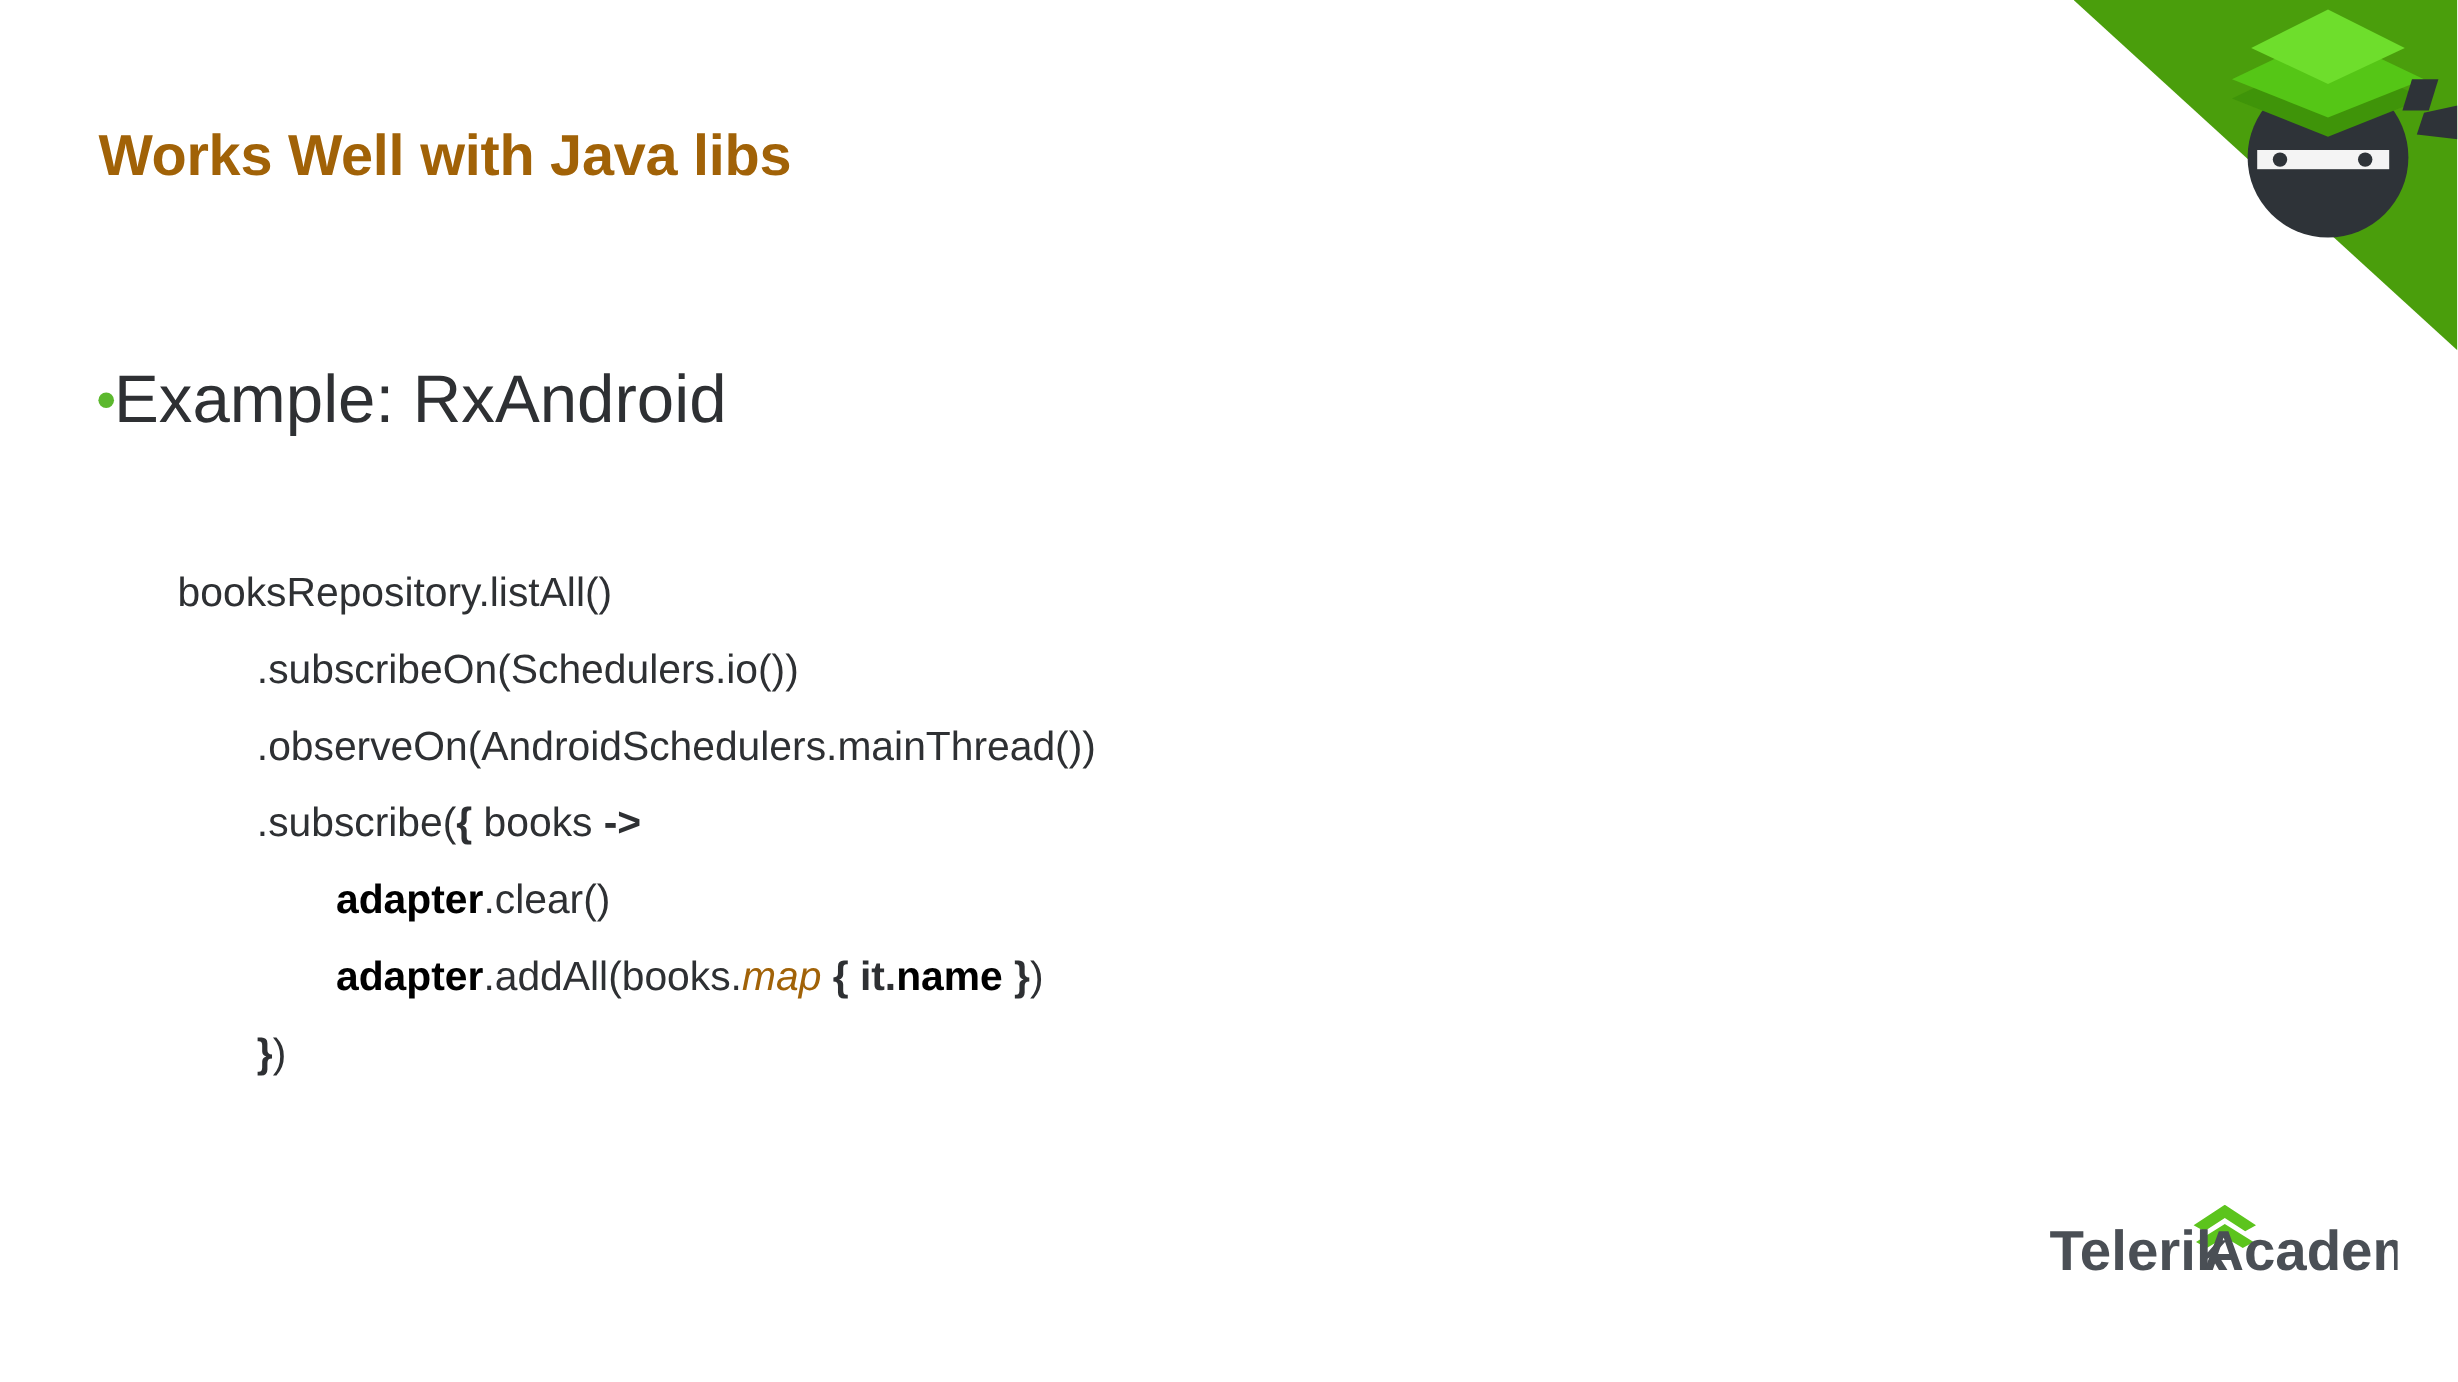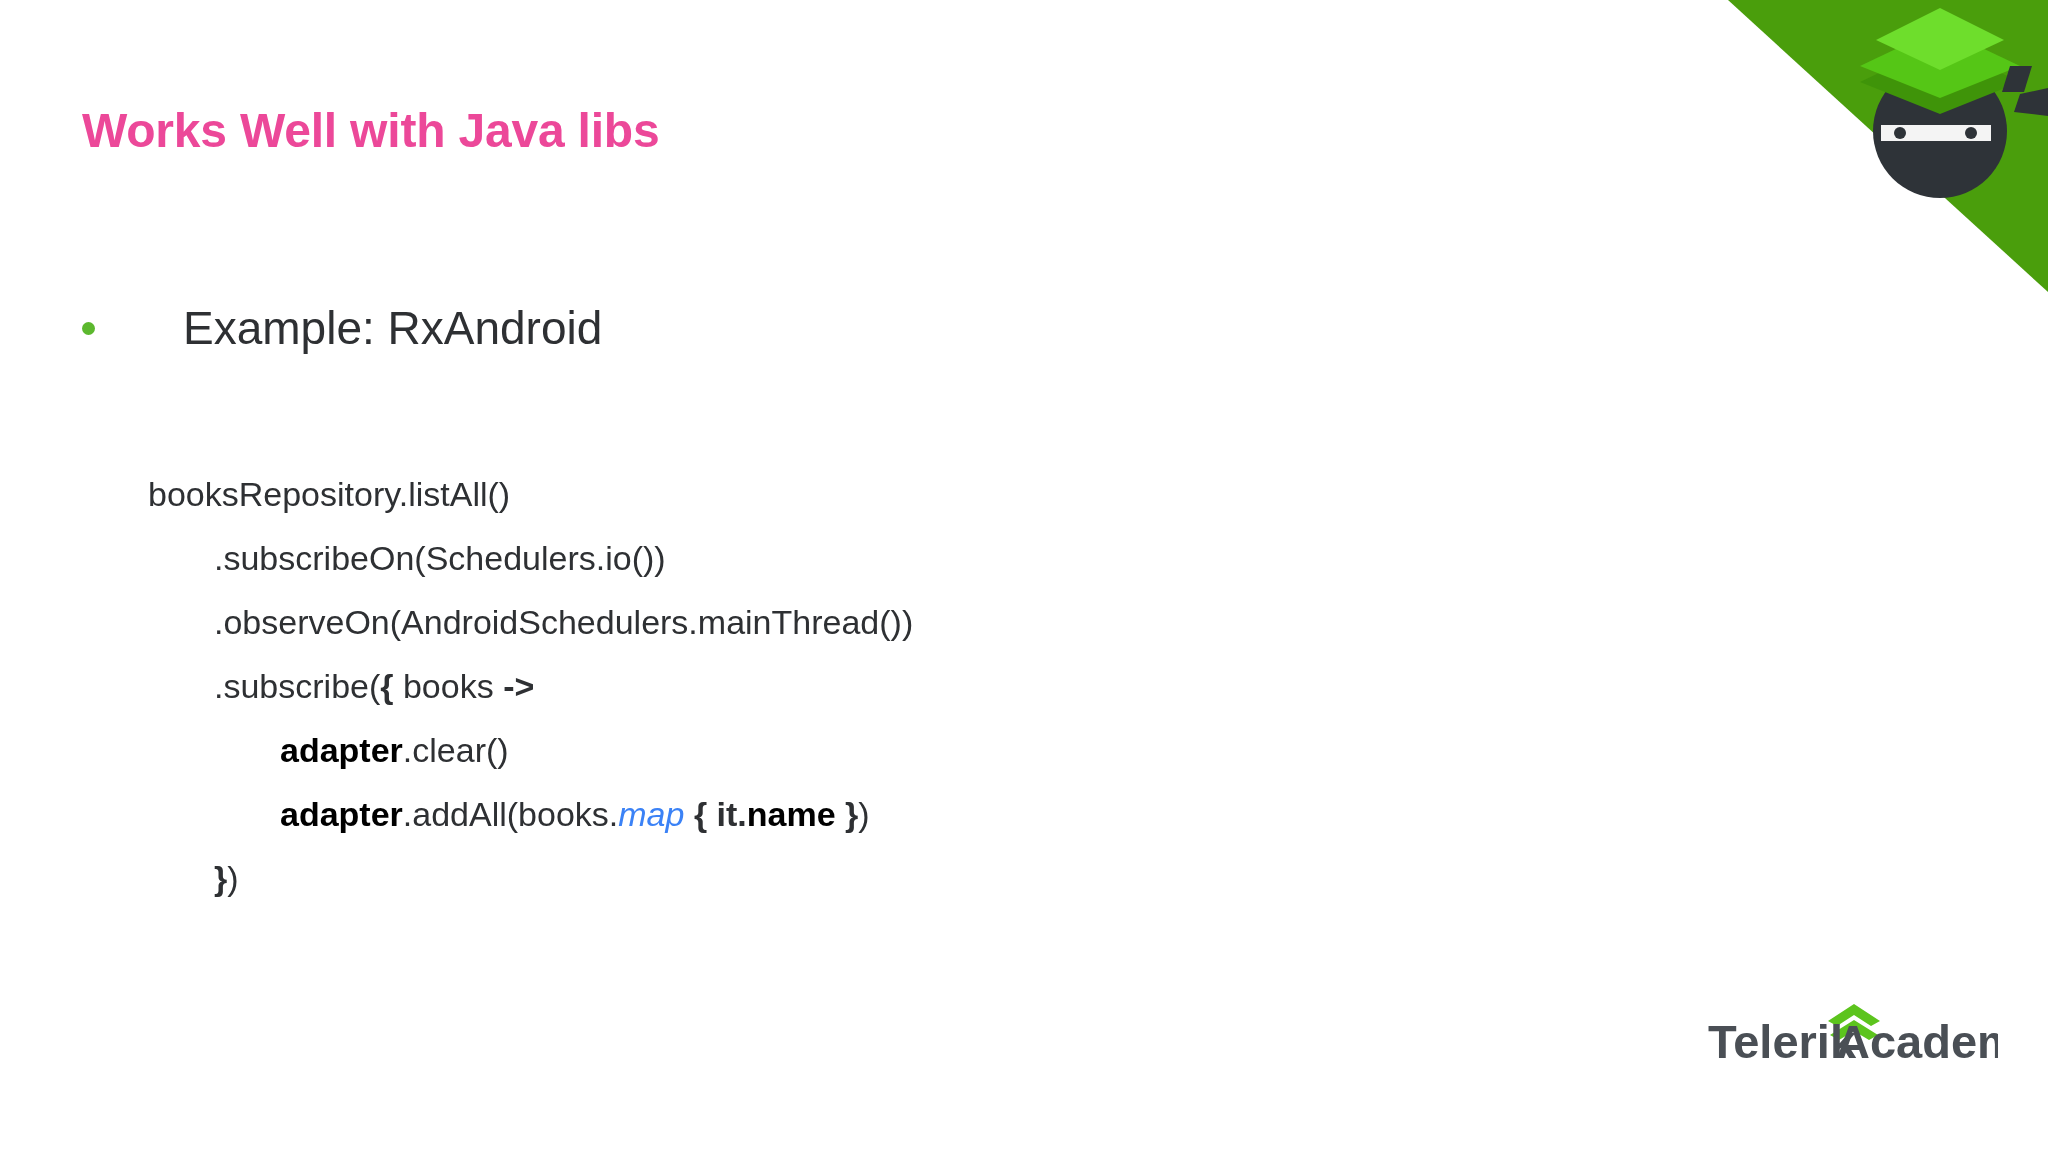--- a/index.html
+++ b/index.html
@@ -31,43 +31,42 @@
     height: 292px;
   }
 
   
   #slide-title {
     position: absolute;
     left: 82px;
     top: 103px;
     font-size: 48px;
     font-weight: bold;
-    color: #ec4899;
+    color: #a16207;
     letter-spacing: -0.2px;
     white-space: nowrap;
   }
 
   
   #bullet-row {
     position: absolute;
     left: 82px;
     top: 305px;
     display: flex;
     align-items: center;
   }
   #bullet-dot {
     width: 13px;
     height: 13px;
     border-radius: 50%;
     background: #5cb82e;
     flex: 0 0 auto;
   }
   #bullet-text {
-    margin-left: 88px;
-    font-size: 46px;
+    font-size: 56px;
     color: #2e3033;
     white-space: nowrap;
     line-height: 1;
   }
 
   
   #code-block {
     position: absolute;
     left: 148px;
     top: 462px;
@@ -75,21 +74,21 @@
     font-size: 34px;
     color: #2e3033;
     line-height: 64px;
     white-space: pre;
   }
   .code-line { white-space: pre; }
   .ind1 { padding-left: 66px; }
   .ind2 { padding-left: 132px; }
   .kw   { font-weight: bold; color: #2e3033; }
   .id   { font-weight: bold; color: #000000; }
-  .it   { font-style: italic; color: #3b82f6; }
+  .it   { font-style: italic; color: #a16207; }
 
   
   #footer-logo {
     position: absolute;
     left: 1708px;
     top: 1004px;
     width: 290px;
     height: 62px;
   }
   #footer-logo svg { display: block; width: 290px; height: 62px; }

